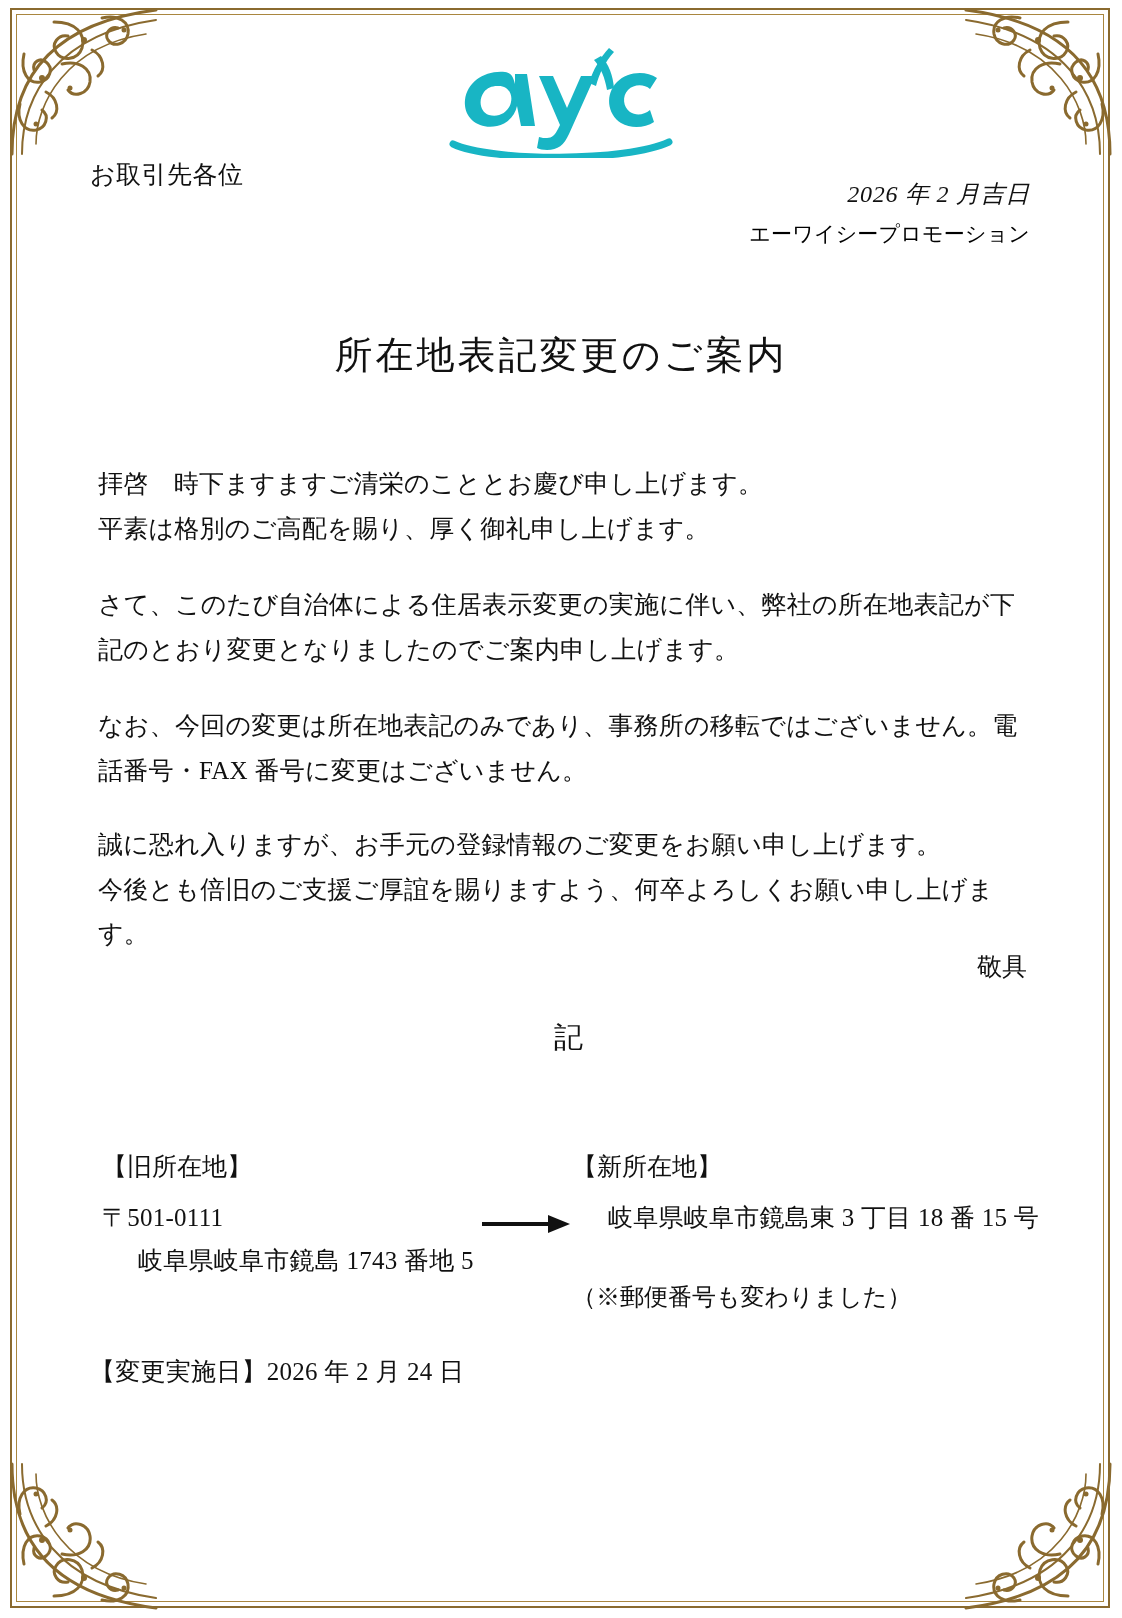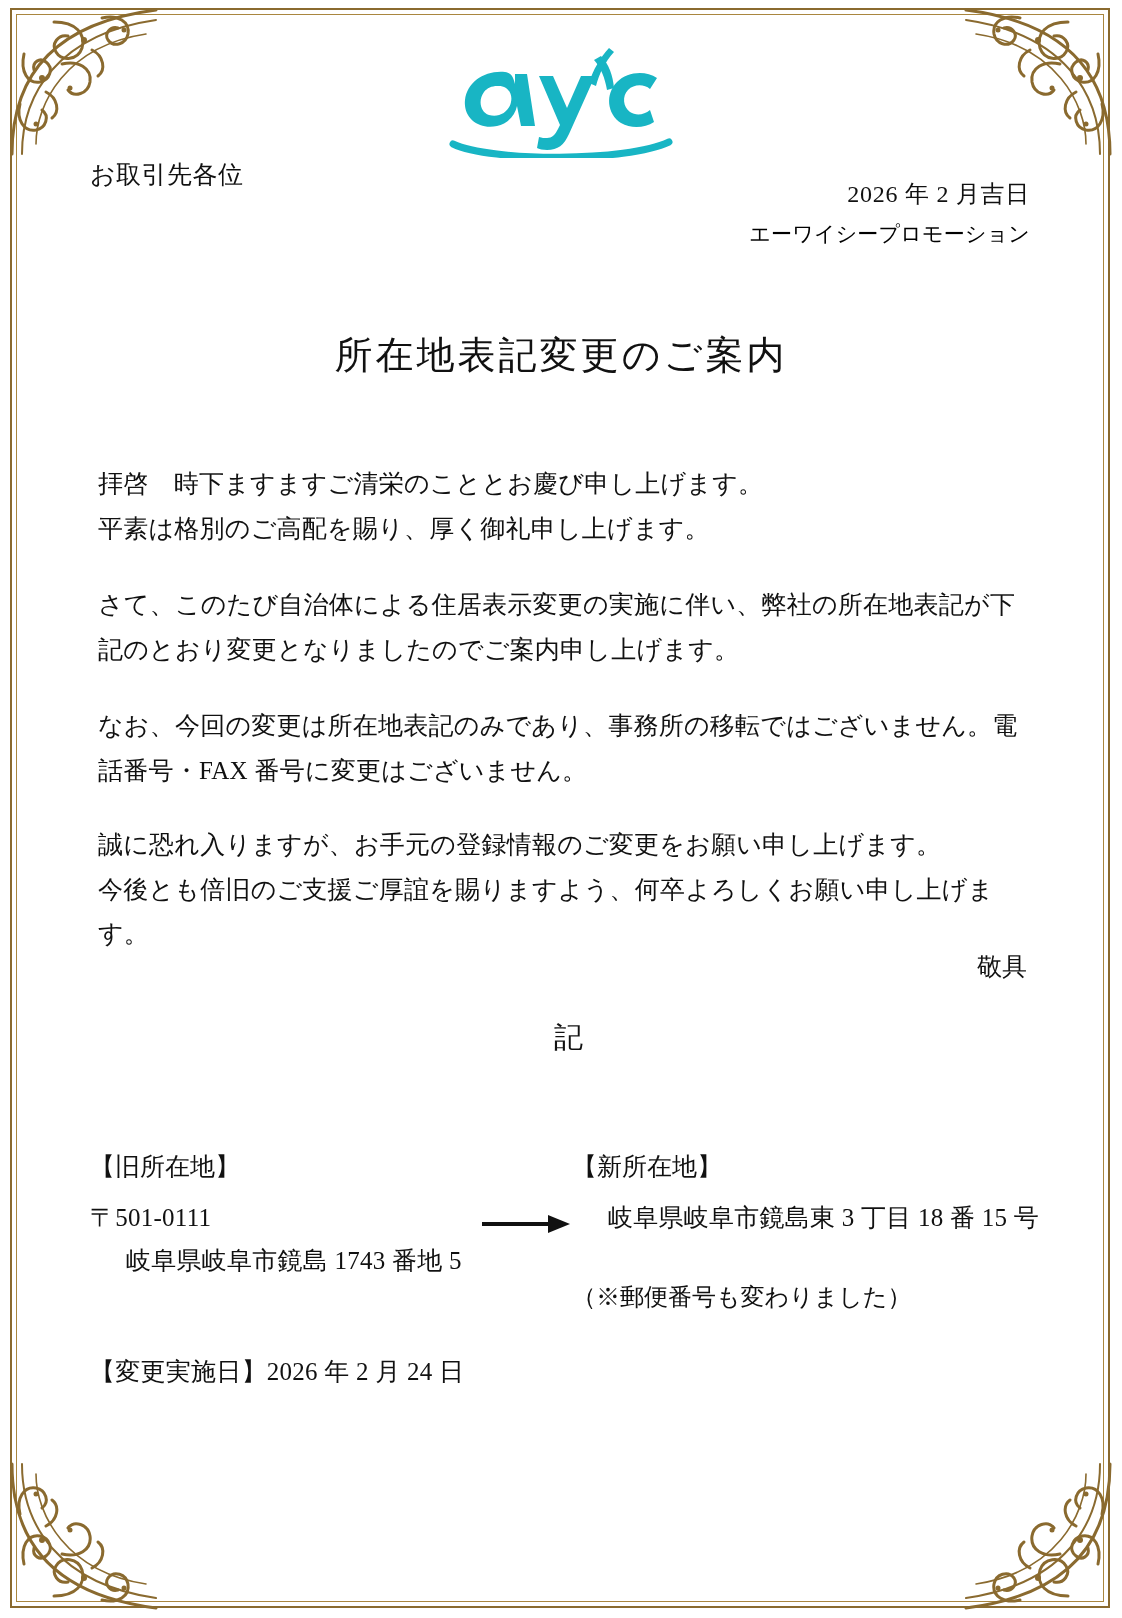--- a/index.html
+++ b/index.html
@@ -82,20 +82,21 @@
   .date-block {
     position: absolute;
     right: 92px;
     top: 178px;
     text-align: right;
   }
   .doc-date {
     font-size: 24px;
     letter-spacing: 0.03em;
     color: #111;
+    font-style: italic;
   }
   .company-name {
     margin-top: 10px;
     font-family: "DejaVu Sans", "Liberation Sans", sans-serif;
     font-size: 21px;
     font-weight: normal;
     color: #000000;
     letter-spacing: 0.01em;
   }
 
@@ -145,21 +146,21 @@
     left: 90px;
     top: 1145px;
     width: 945px;
   }
   .addr-col {
     position: absolute;
     top: 0;
     font-size: 25px;
     line-height: 1.72;
   }
-  .addr-old { left: 0; width: 400px; }
+  .addr-old { left: 12px; width: 400px; }
   .addr-new { left: 482px; width: 470px; }
   .addr-head { margin-bottom: 8px; }
   .addr-zip { letter-spacing: 0.01em; }
   .addr-line { letter-spacing: 0.01em; margin-left: 36px; }
   .addr-note {
     margin-top: 38px;
     font-size: 24px;
   }
 
   .arrow {

